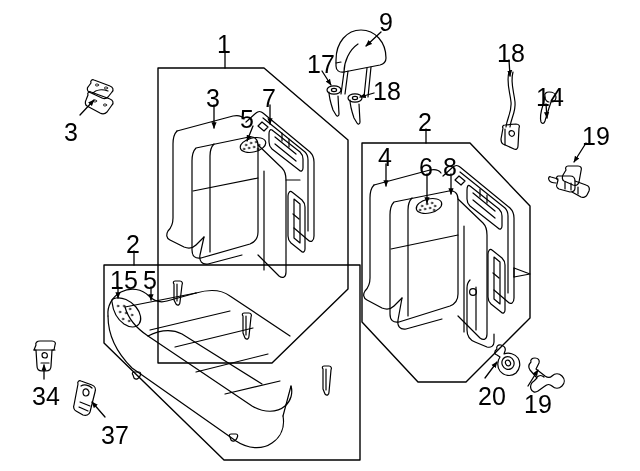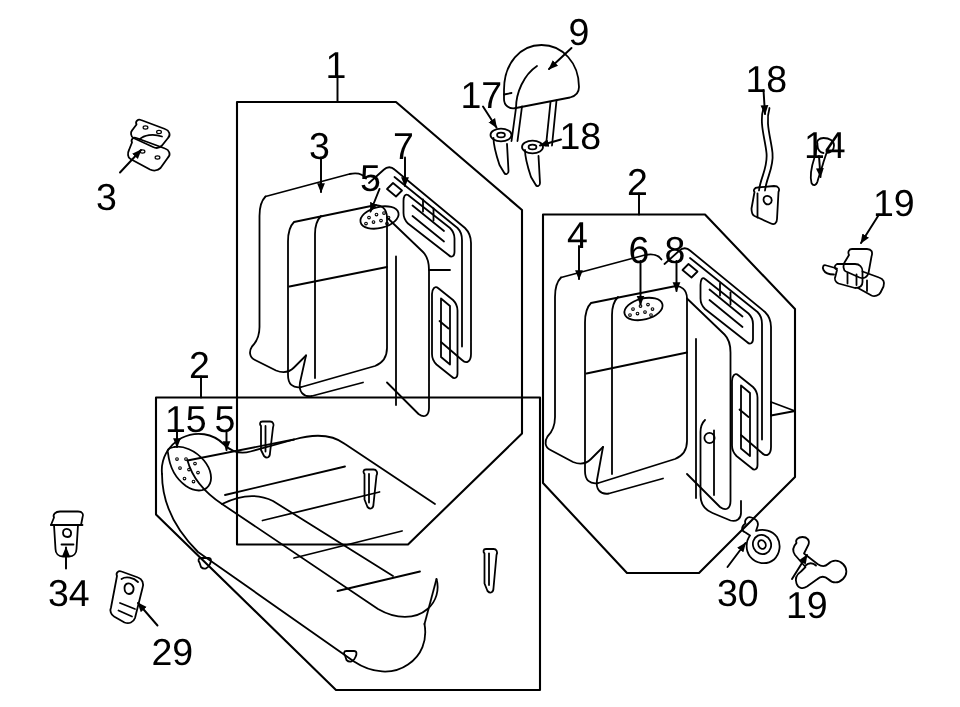--- a/index.html
+++ b/index.html
@@ -370,17 +370,17 @@
   <div class="lbl" style="left:373px;top:79px">18</div>
   <div class="lbl" style="left:307px;top:52px">17</div>
   <div class="lbl" style="left:126px;top:232px">2</div>
   <div class="lbl" style="left:143px;top:268px">5</div>
   <div class="lbl" style="left:110px;top:268px">15</div>
   <div class="lbl" style="left:64px;top:120px">3</div>
   <div class="lbl" style="left:497px;top:41px">18</div>
   <div class="lbl" style="left:536px;top:85px">14</div>
   <div class="lbl" style="left:582px;top:124px">19</div>
   <div class="lbl" style="left:524px;top:392px">19</div>
-  <div class="lbl" style="left:478px;top:384px">30</div>
-  <div class="lbl" style="left:101px;top:423px">29</div>
+  <div class="lbl" style="left:478px;top:384px">20</div>
+  <div class="lbl" style="left:101px;top:423px">37</div>
   <div class="lbl" style="left:32px;top:384px">34</div>
 
 </div>
 
 </body></html>

